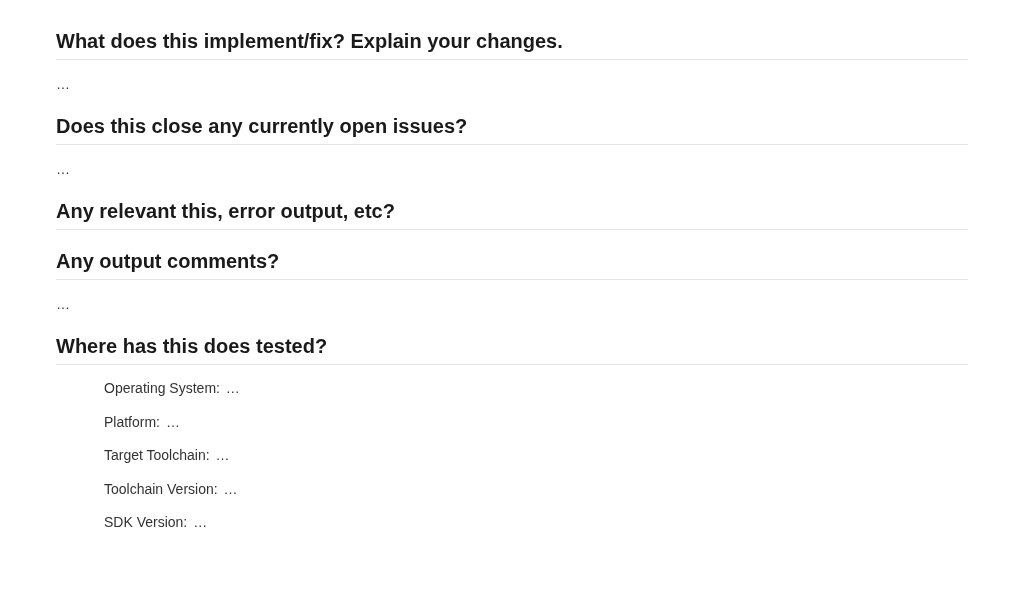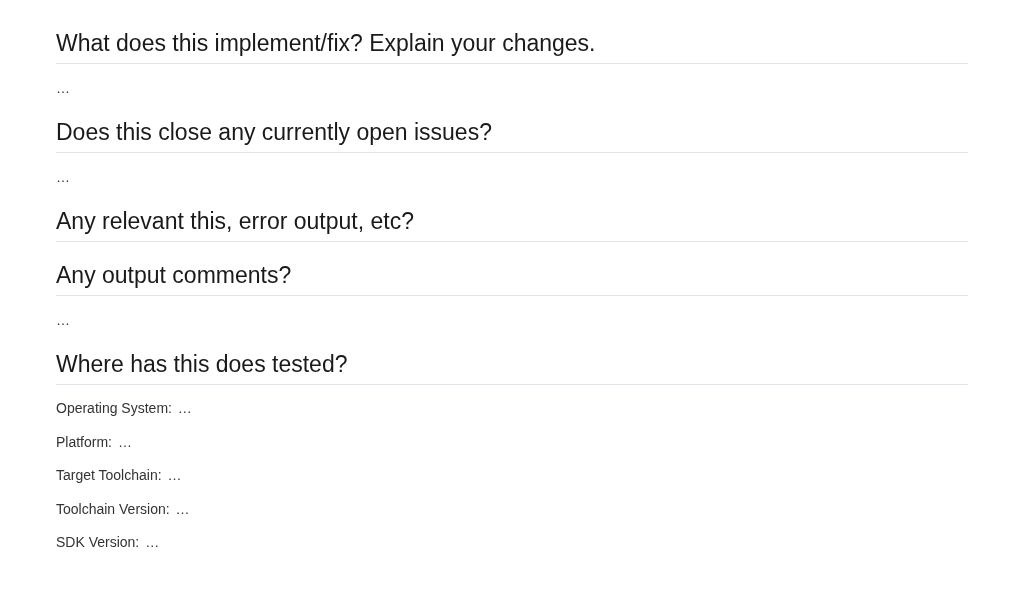--- a/index.html
+++ b/index.html
@@ -8,22 +8,22 @@
       box-sizing: border-box;
     }
     body {
       font-family: "Segoe UI", -apple-system, BlinkMacSystemFont, "Helvetica Neue", Arial, sans-serif;
       background: #ffffff;
       color: #24292e;
       padding: 30px 56px;
       width: 1024px;
     }
     h2 {
-      font-size: 23px;
-      font-weight: 400;
+      font-size: 20px;
+      font-weight: 700;
       color: #1a1a1a;
       padding-bottom: 6px;
       border-bottom: 1px solid #e1e4e8;
       margin-top: 20px;
       margin-bottom: 14px;
     }
     h2:first-of-type {
       margin-top: 0;
     }
     p.body-text {
@@ -33,20 +33,21 @@
       line-height: 1.5;
     }
     p.field-line {
       font-size: 14px;
       color: #333;
       margin-bottom: 14px;
       line-height: 1.4;
     }
     .field-label {
       display: inline;
+      margin-left: 48px;
     }
     .field-value {
       display: inline;
       margin-left: 2px;
     }
   </style>
 </head>
 <body>
 
 <h2>What does this implement/fix? Explain your changes.</h2>

